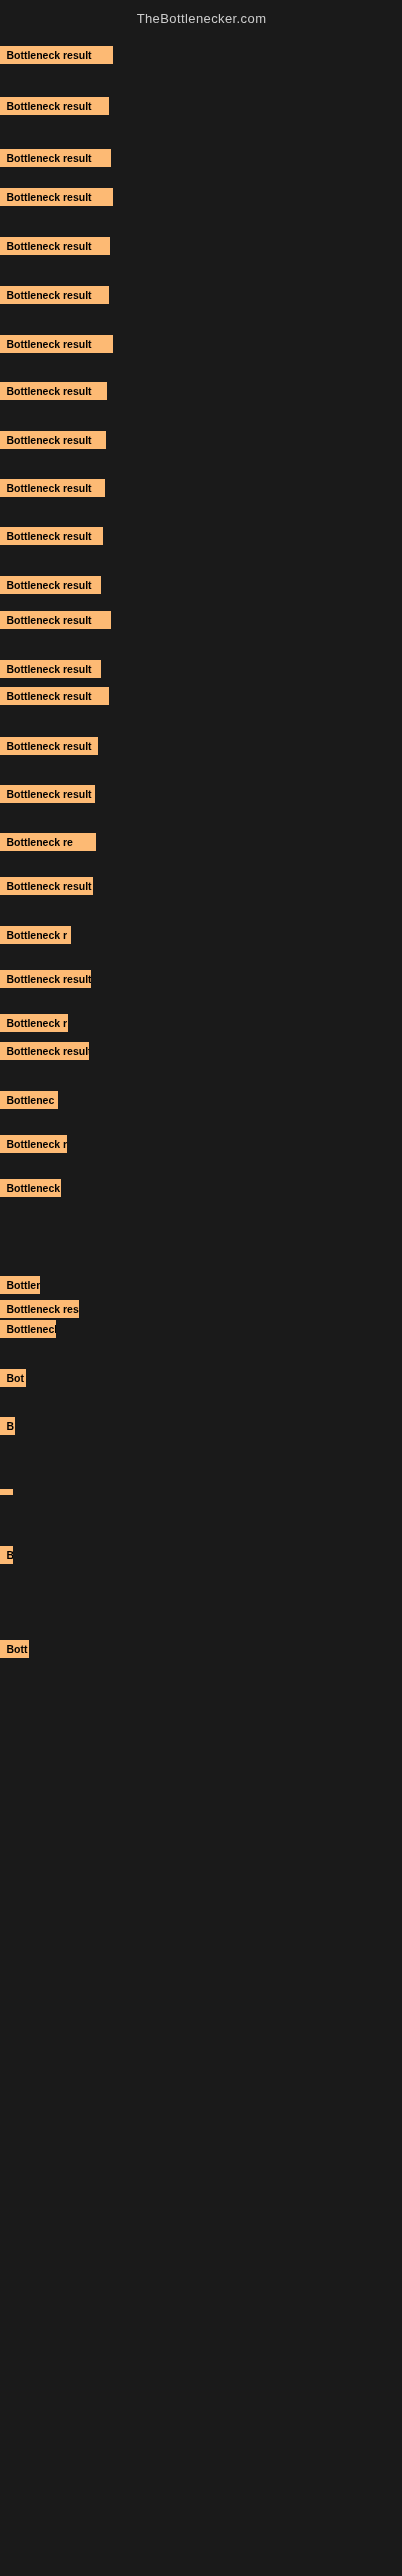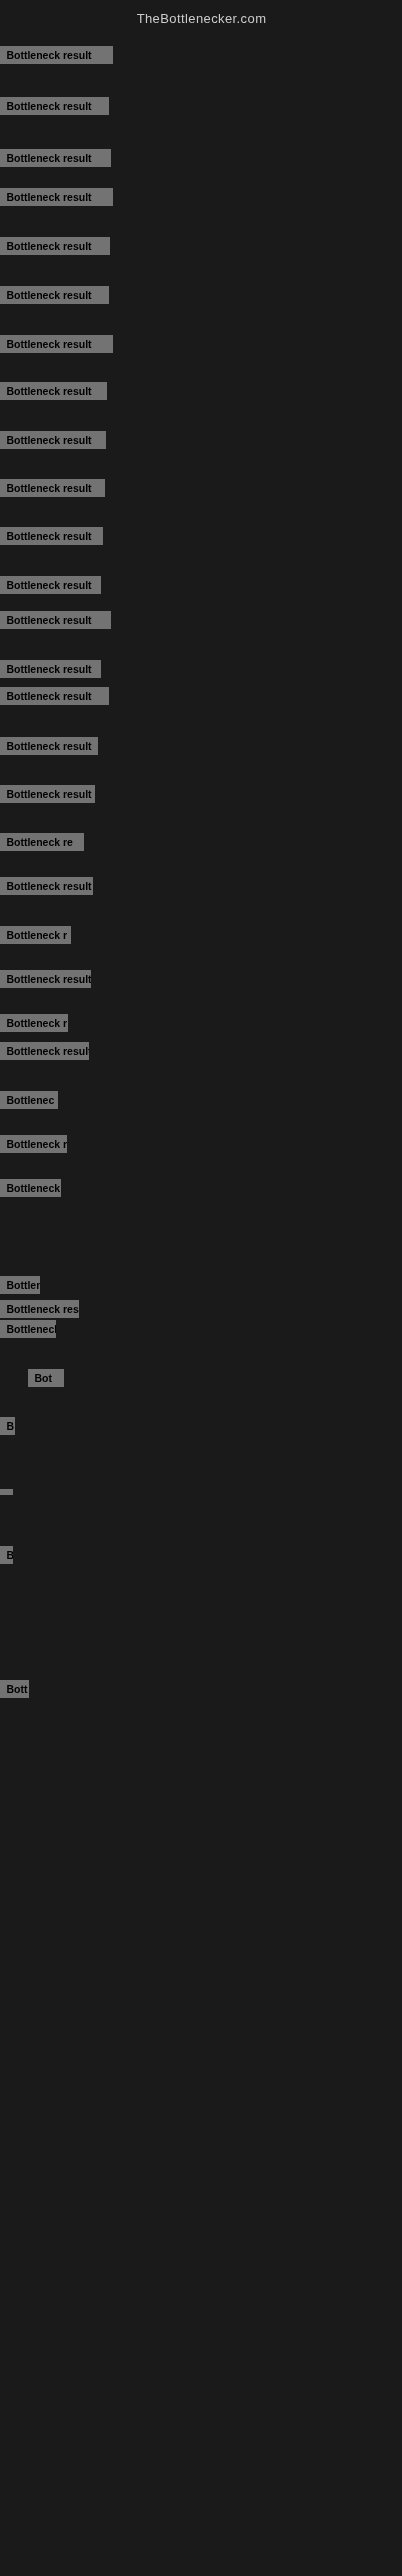--- a/index.html
+++ b/index.html
@@ -20,21 +20,21 @@
       text-align: center;
       color: #cccccc;
       font-size: 13px;
       padding: 11px 0;
       letter-spacing: 0.4px;
     }
 
     .bottleneck-item {
       position: absolute;
       left: 0;
-      background-color: #737373;
+      background-color: #fdba74;
       color: #000;
       font-size: 10.5px;
       font-weight: bold;
       padding: 3.2px 6.4px;
       white-space: nowrap;
       overflow: hidden;
     }
   </style>
 </head>
 <body>
@@ -51,30 +51,30 @@
 <div class="bottleneck-item" style="top: 382px; width: 107px;">Bottleneck result</div>
 <div class="bottleneck-item" style="top: 431px; width: 106px;">Bottleneck result</div>
 <div class="bottleneck-item" style="top: 479px; width: 105px;">Bottleneck result</div>
 <div class="bottleneck-item" style="top: 527px; width: 103px;">Bottleneck result</div>
 <div class="bottleneck-item" style="top: 576px; width: 101px;">Bottleneck result</div>
 <div class="bottleneck-item" style="top: 611px; width: 111px;">Bottleneck result</div>
 <div class="bottleneck-item" style="top: 660px; width: 101px;">Bottleneck result</div>
 <div class="bottleneck-item" style="top: 687px; width: 109px;">Bottleneck result</div>
 <div class="bottleneck-item" style="top: 737px; width: 98px;">Bottleneck result</div>
 <div class="bottleneck-item" style="top: 785px; width: 95px;">Bottleneck result</div>
-<div class="bottleneck-item" style="top: 833px; width: 84px;">Bottleneck re</div>
+<div class="bottleneck-item" style="top: 833px; width: 96px;">Bottleneck re</div>
 <div class="bottleneck-item" style="top: 877px; width: 93px;">Bottleneck result</div>
 <div class="bottleneck-item" style="top: 926px; width: 71px;">Bottleneck r</div>
 <div class="bottleneck-item" style="top: 970px; width: 91px;">Bottleneck result</div>
 <div class="bottleneck-item" style="top: 1014px; width: 68px;">Bottleneck r</div>
 <div class="bottleneck-item" style="top: 1042px; width: 89px;">Bottleneck result</div>
 <div class="bottleneck-item" style="top: 1091px; width: 58px;">Bottlenec</div>
 <div class="bottleneck-item" style="top: 1135px; width: 67px;">Bottleneck r</div>
 <div class="bottleneck-item" style="top: 1179px; width: 61px;">Bottleneck</div>
 <div class="bottleneck-item" style="top: 1300px; width: 79px;">Bottleneck res</div>
 <div class="bottleneck-item" style="top: 1276px; width: 40px;">Bottlens</div>
 <div class="bottleneck-item" style="top: 1320px; width: 56px;">Bottleneck</div>
-<div class="bottleneck-item" style="top: 1369px; width: 36px; margin-left: 28px;">Bot</div>
+<div class="bottleneck-item" style="top: 1369px; width: 26px;">Bot</div>
 <div class="bottleneck-item" style="top: 1417px; width: 14.5px;">B</div>
 <div class="bottleneck-item" style="top: 1489px; width: 11.3px;"></div>
 <div class="bottleneck-item" style="top: 1546px; width: 11.3px;">B</div>
-<div class="bottleneck-item" style="top: 1680px; width: 29px;">Bott</div>
+<div class="bottleneck-item" style="top: 1640px; width: 29px;">Bott</div>
 
 
 </body></html>

